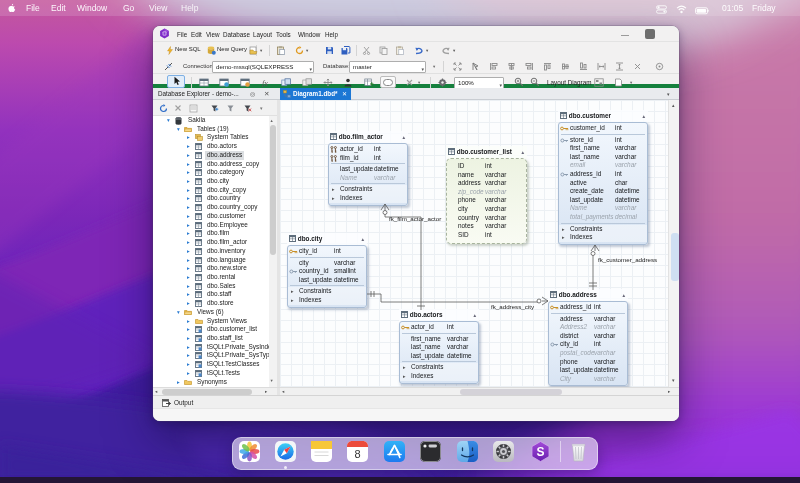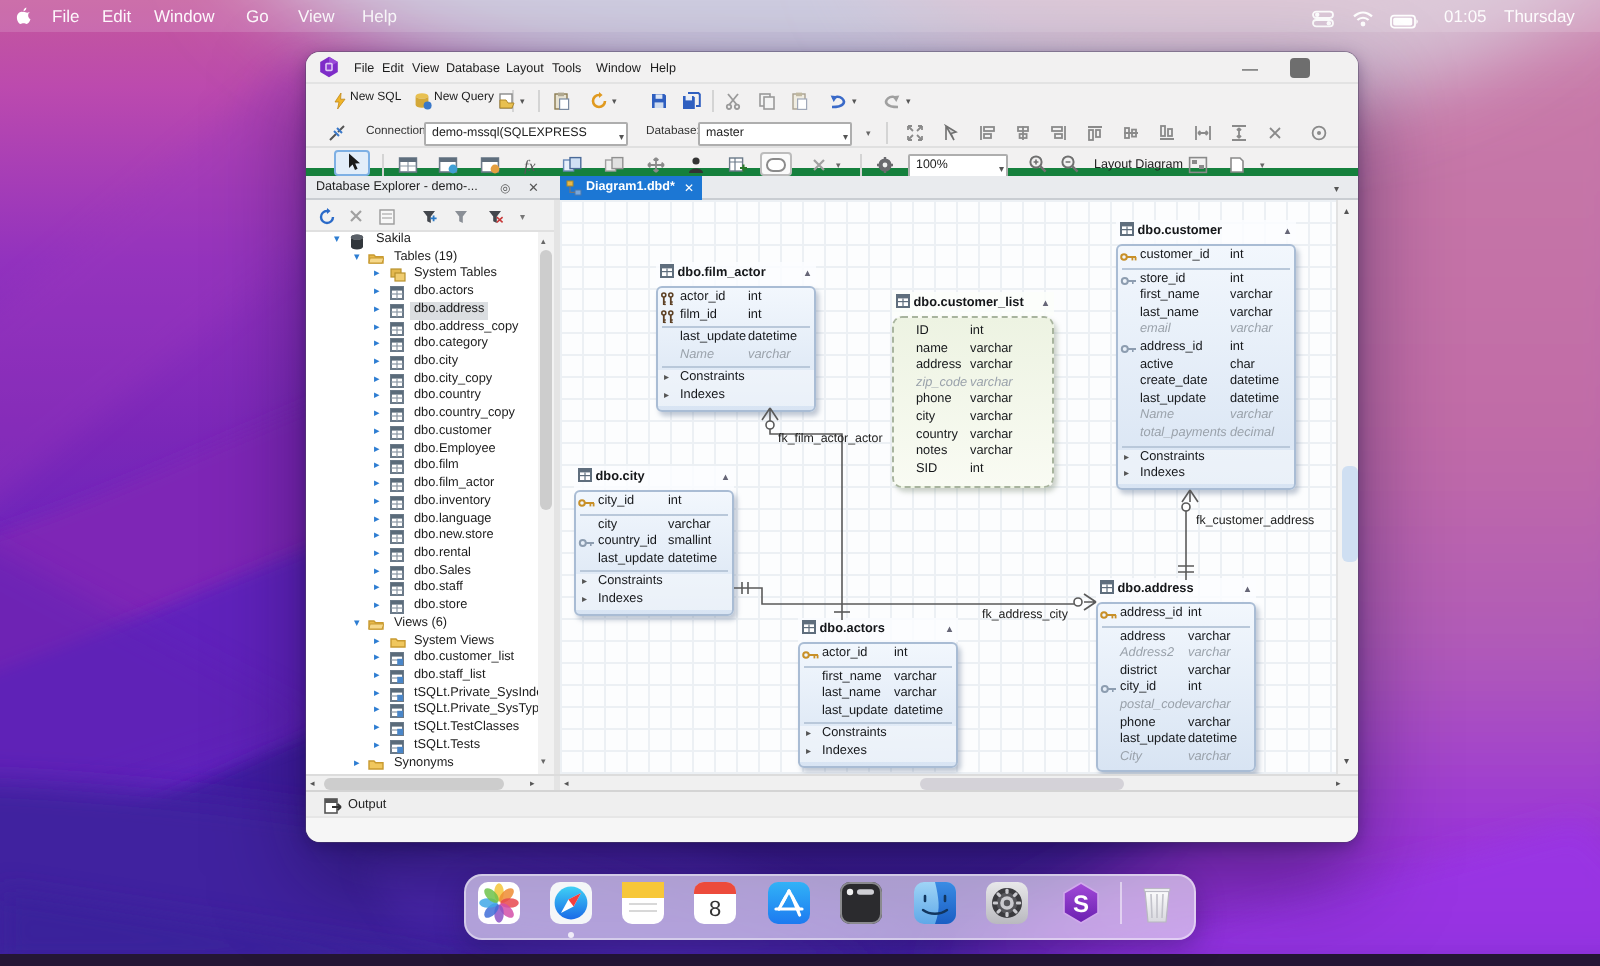--- a/index.html
+++ b/index.html
@@ -106,21 +106,21 @@
           <path d="M1 3.2 C3.8 0.6 7.2 0.6 10 3.2" stroke="#fff" stroke-width="1.1" fill="none"></path>
           <path d="M2.7 5 C4.3 3.5 6.7 3.5 8.3 5" stroke="#fff" stroke-width="1.1" fill="none"></path>
           <circle cx="5.5" cy="7" r="1.2" fill="#fff"></circle>
         </svg></span>
 <span class="mi" style="left:695px;top:4px"><svg width="15" height="8" viewBox="0 0 15 8" style="">
           <rect x="0.5" y="0.8" width="12" height="6" rx="1.5" fill="none" stroke="#fff" stroke-width="0.9"></rect>
           <rect x="1.6" y="1.9" width="9.5" height="3.8" rx="0.8" fill="#fff"></rect>
           <path d="M13.2 2.6 L13.2 5 A1.4 1.4 0 0 0 13.2 2.6 Z" fill="#fff"></path>
         </svg></span>
 <span class="mi" style="left:722px;font-size:8.5px">01:05</span>
-      <span class="mi" style="left:752px;font-size:8.5px">Thursday</span>
+      <span class="mi" style="left:752px;font-size:8.5px">Friday</span>
 </div>
 <div id="win">
 <div class="tbrow" style="top:0;height:16px;border-bottom:1px solid #e3e3e3;">
 <span class="abs" style="left:6px;top:2px"><svg width="11" height="11" viewBox="0 0 11 11" style="">
             <path d="M5.5 0.4 L9.9 3 L9.9 8 L5.5 10.6 L1.1 8 L1.1 3 Z" fill="#7e2cc8"></path>
             <path d="M5.5 0.4 L9.9 3 L5.5 5.5 Z" fill="#9a4ad8"></path>
             <rect x="3.6" y="3.4" width="3.8" height="4.2" rx="0.8" fill="#e8d8f8" opacity="0.9"></rect>
             <rect x="4.4" y="4.2" width="2.2" height="2.6" fill="#8a3ad0"></rect>
           </svg></span>
 <span class="abs" style="left:24px;top:4.5px;font-size:6.3px">File</span>

